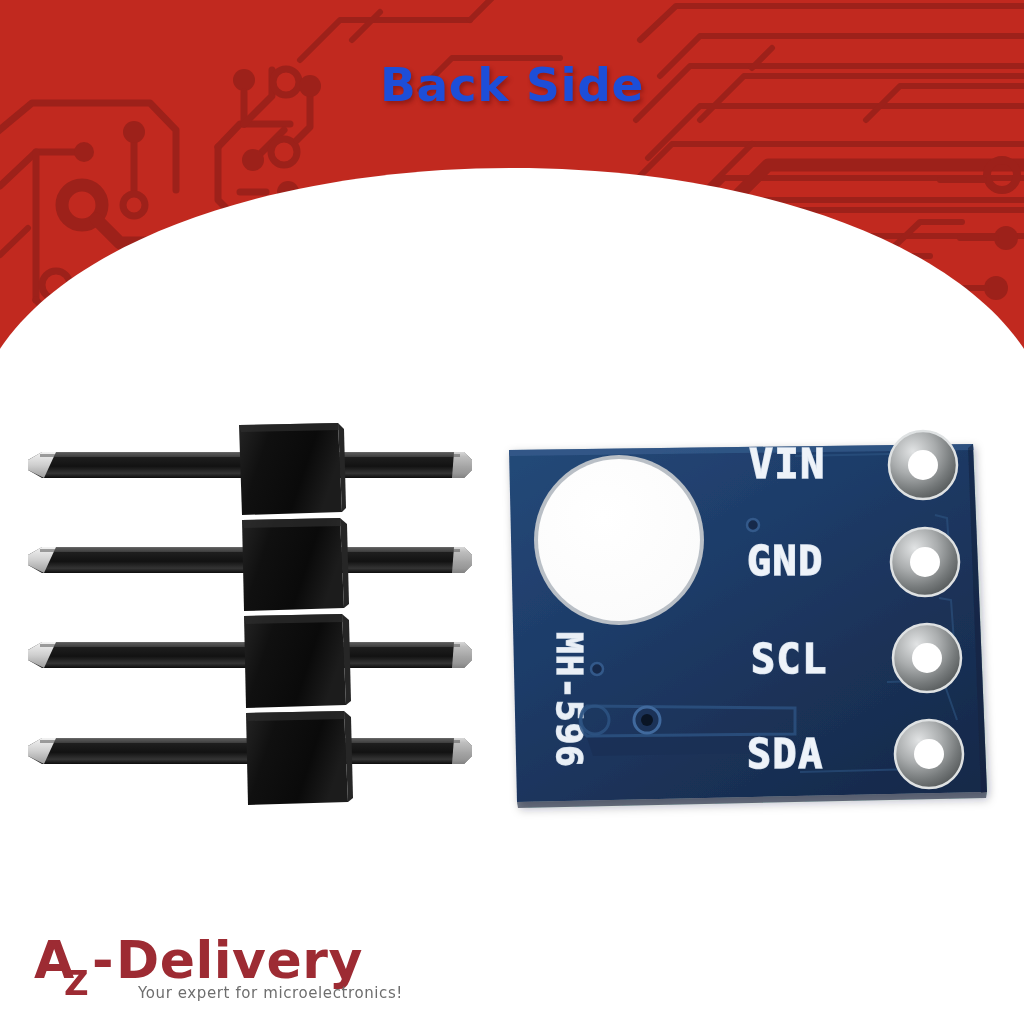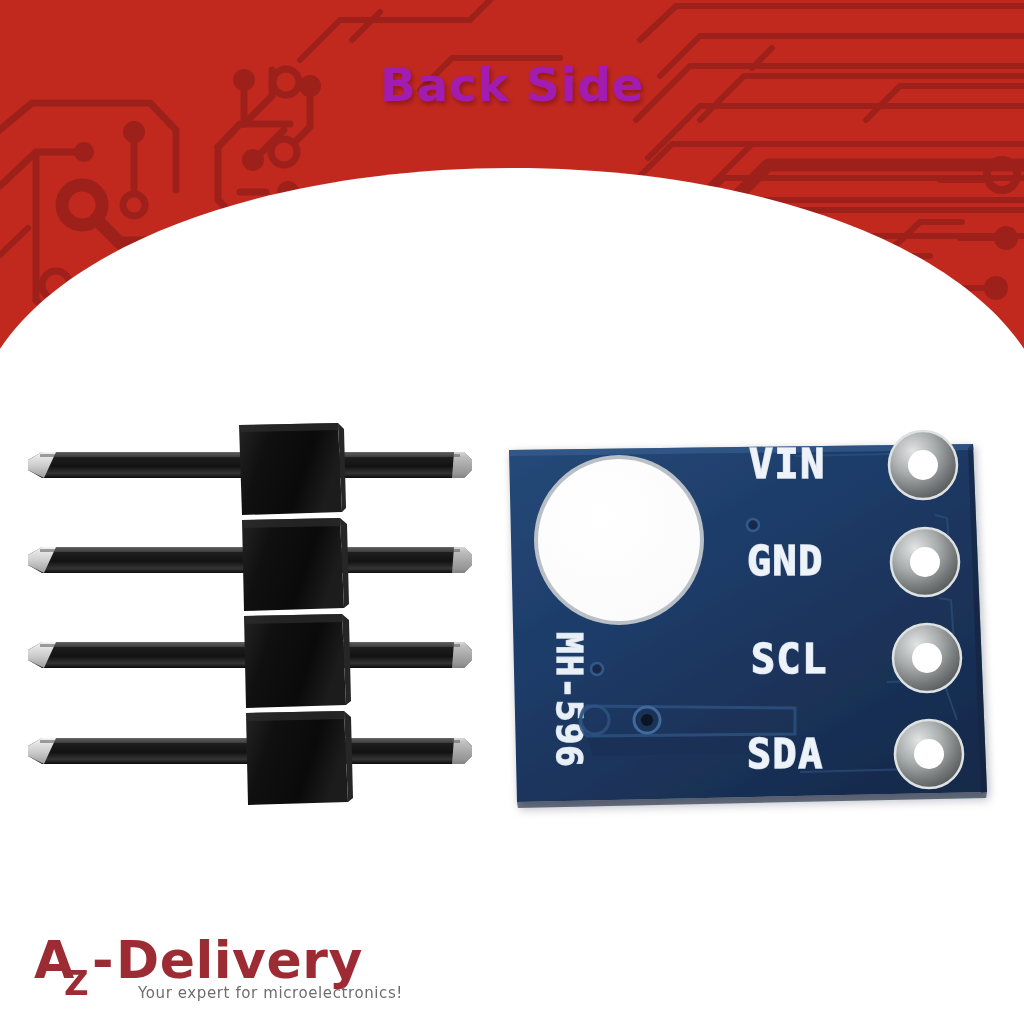--- a/index.html
+++ b/index.html
@@ -13,21 +13,21 @@
 
   
   .header-banner{
     position:absolute;left:0;top:0;width:1024px;height:400px;
     overflow:hidden;
   }
   .header-svg{position:absolute;left:0;top:0;}
   .header-title{
     position:absolute;left:0;top:57px;width:1024px;
     text-align:center;
-    color:#a21caf;
+    color:#1d4ed8;
     font-size:47px;
     font-weight:bold;
     letter-spacing:0.6px;
     text-shadow:2px 3px 4px rgba(90,12,10,.45);
     font-family:"DejaVu Sans", sans-serif;
     z-index:5;
   }
 
   
   .product-area{position:absolute;left:0;top:400px;width:1024px;height:520px;}

